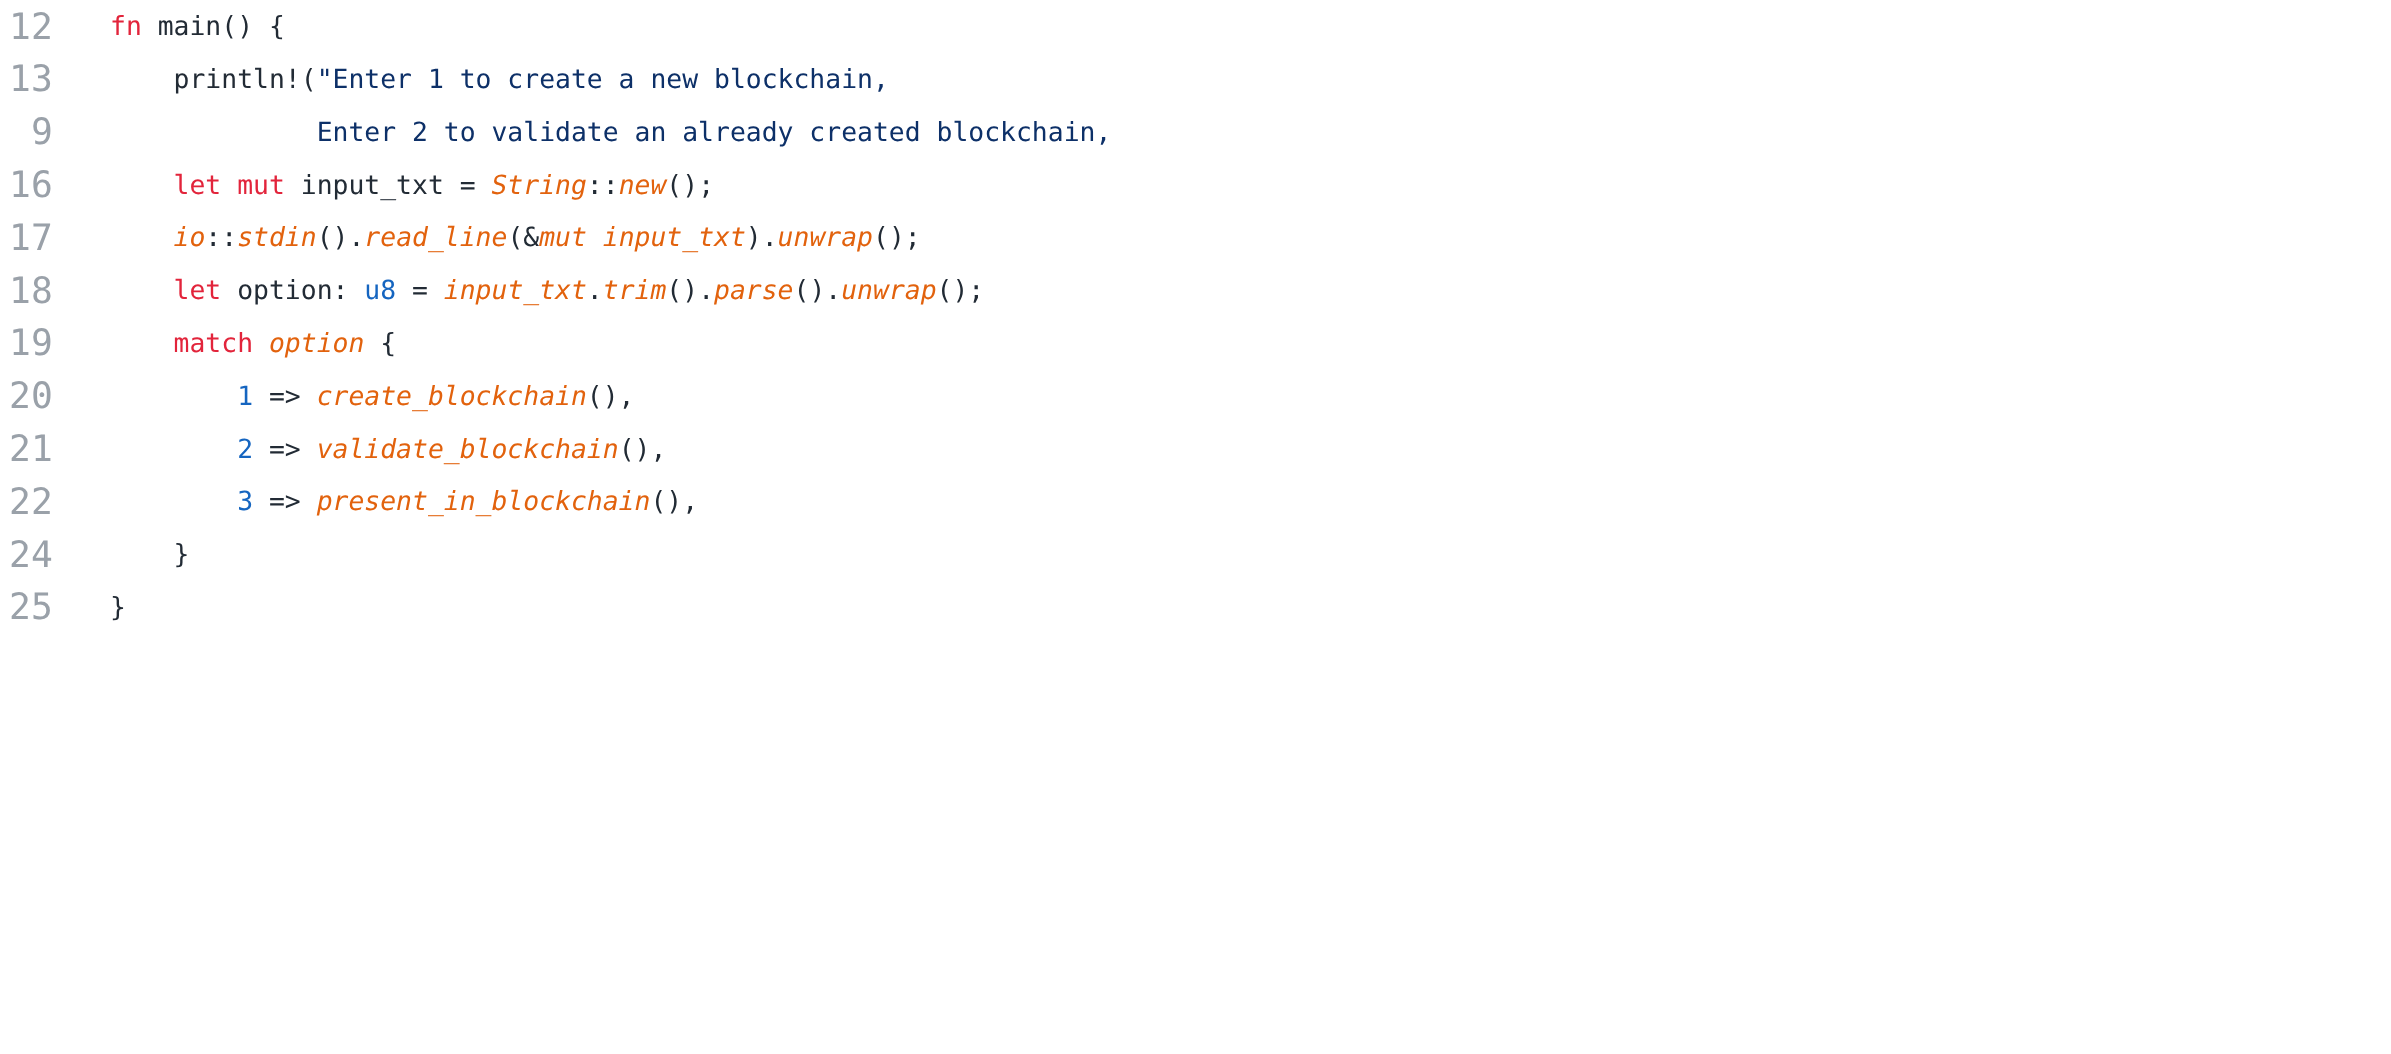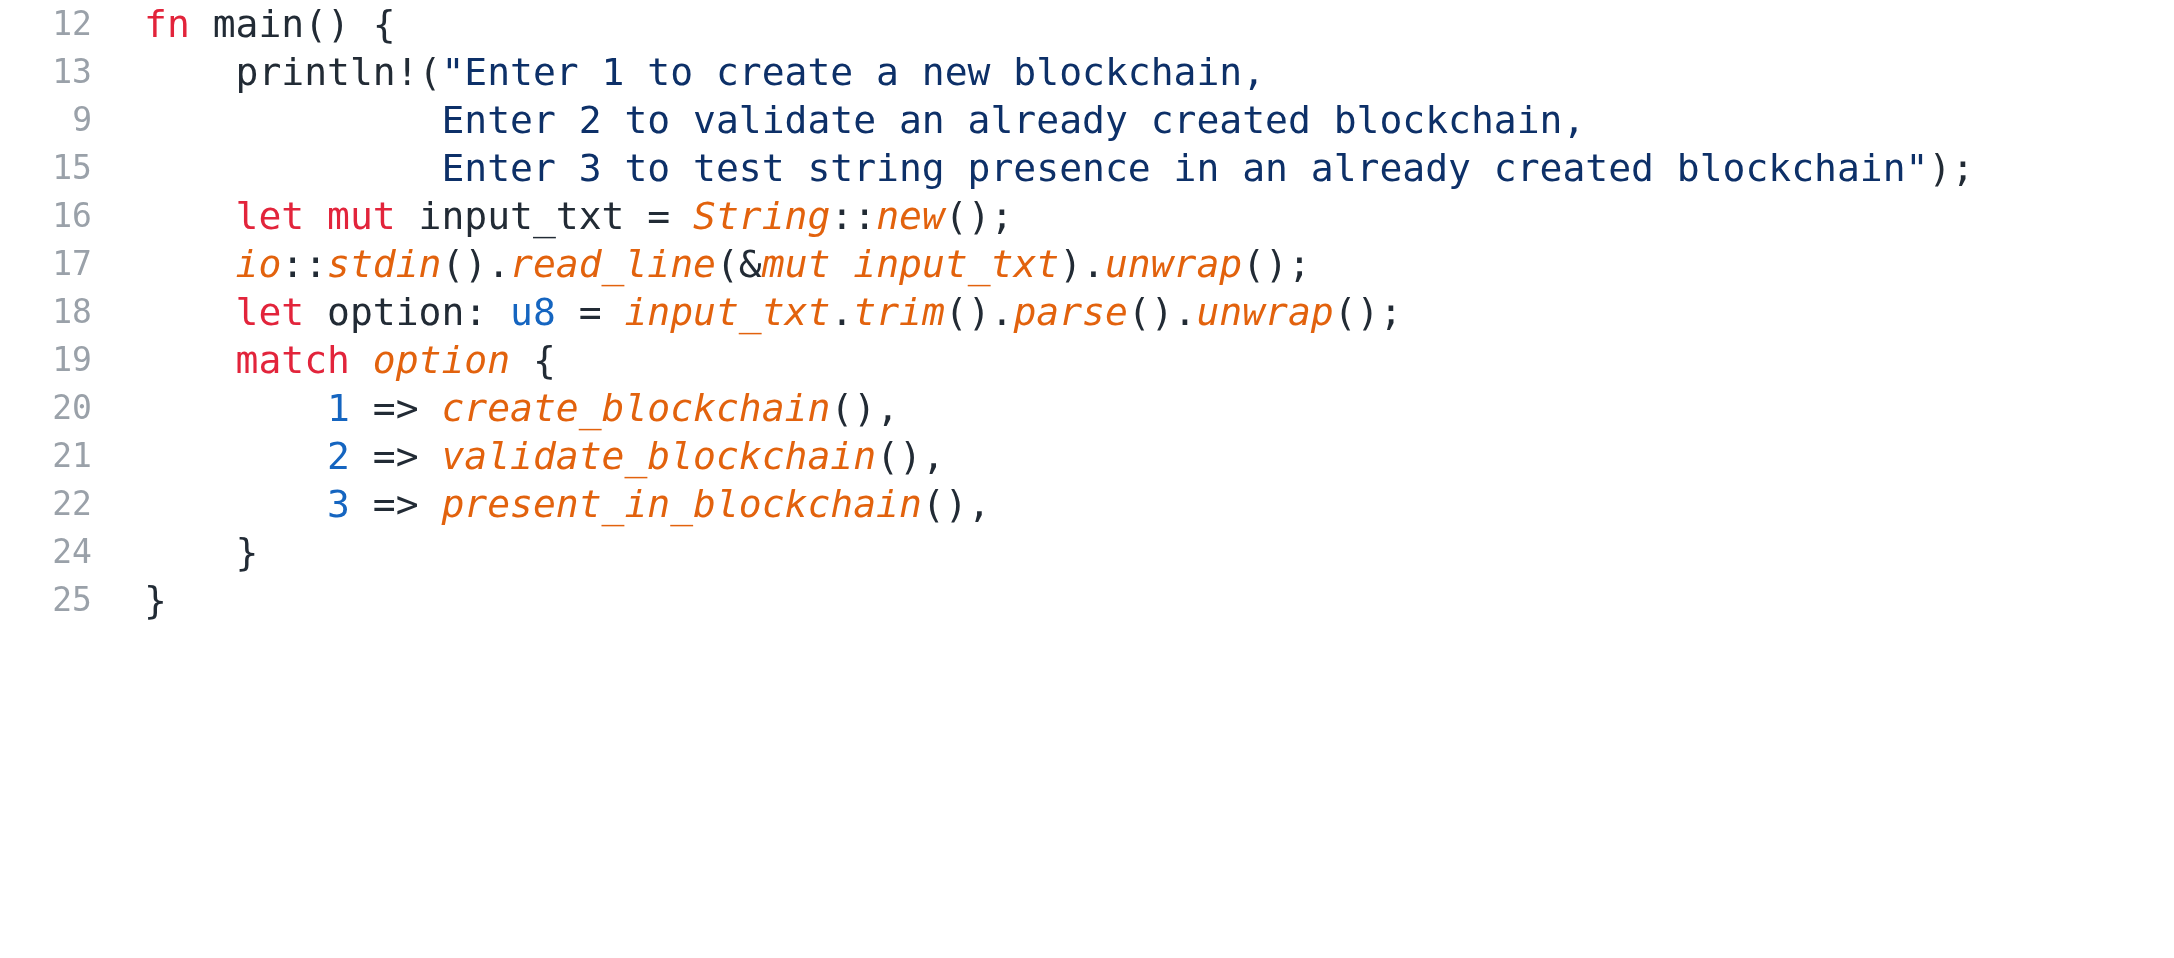--- a/index.html
+++ b/index.html
@@ -22,56 +22,54 @@
     box-sizing: border-box;
   }
   .code-line {
     height: 48px;
     line-height: 48px;
     display: flex;
     align-items: center;
     white-space: pre;
     font-size: 34px;
     letter-spacing: 0px;
-    margin-left: 44px;
   }
   .gutter {
     width: 48px;
     min-width: 48px;
     text-align: right;
     color: #9aa1a9;
     font-size: 33px;
     padding-right: 0px;
     box-sizing: border-box;
     user-select: none;
   }
   .line-content {
     padding-left: 52px;
     color: #222b35;
-    font-size: 38px;
+    font-size: 24px;
     white-space: pre;
     flex: 1 1 auto;
     overflow: visible;
   }
   .tok-kw      { color: #e2243b; }
   .tok-str     { color: #0d3068; }
   .tok-ident   { color: #e2620d; font-style: italic; }
   .tok-num     { color: #1565c0; }
   .tok-type    { color: #1565c0; }
   .tok-plain   { color: #222b35; }
 </style>
 </head>
 <body>
 
 <div id="editor">
   <div id="code-lines">
       <div class="code-line"><div class="gutter">12</div><div class="line-content"><span class="tok-kw">fn</span><span class="tok-plain"> main() {</span></div></div>
       <div class="code-line"><div class="gutter">13</div><div class="line-content"><span class="tok-plain">    println!(</span><span class="tok-str">"Enter 1 to create a new blockchain,</span></div></div>
       <div class="code-line"><div class="gutter">9</div><div class="line-content"><span class="tok-plain">             </span><span class="tok-str">Enter 2 to validate an already created blockchain,</span></div></div>
-      <div class="code-line"><div class="gutter">15</div><div class="line-content"><span class="tok-plain">             </span><span class="tok-str">Enter 3 to test string presence in an already created blockchain"</span><span class="tok-plain">);</span></div></div>
       <div class="code-line"><div class="gutter">16</div><div class="line-content"><span class="tok-plain">    </span><span class="tok-kw">let mut</span><span class="tok-plain"> input_txt = </span><span class="tok-ident">String</span><span class="tok-plain">::</span><span class="tok-ident">new</span><span class="tok-plain">();</span></div></div>
       <div class="code-line"><div class="gutter">17</div><div class="line-content"><span class="tok-plain">    </span><span class="tok-ident">io</span><span class="tok-plain">::</span><span class="tok-ident">stdin</span><span class="tok-plain">().</span><span class="tok-ident">read_line</span><span class="tok-plain">(&amp;</span><span class="tok-ident">mut input_txt</span><span class="tok-plain">).</span><span class="tok-ident">unwrap</span><span class="tok-plain">();</span></div></div>
       <div class="code-line"><div class="gutter">18</div><div class="line-content"><span class="tok-plain">    </span><span class="tok-kw">let</span><span class="tok-plain"> option: </span><span class="tok-type">u8</span><span class="tok-plain"> = </span><span class="tok-ident">input_txt</span><span class="tok-plain">.</span><span class="tok-ident">trim</span><span class="tok-plain">().</span><span class="tok-ident">parse</span><span class="tok-plain">().</span><span class="tok-ident">unwrap</span><span class="tok-plain">();</span></div></div>
       <div class="code-line"><div class="gutter">19</div><div class="line-content"><span class="tok-plain">    </span><span class="tok-kw">match</span><span class="tok-plain"> </span><span class="tok-ident">option</span><span class="tok-plain"> {</span></div></div>
       <div class="code-line"><div class="gutter">20</div><div class="line-content"><span class="tok-plain">        </span><span class="tok-num">1</span><span class="tok-plain"> =&gt; </span><span class="tok-ident">create_blockchain</span><span class="tok-plain">(),</span></div></div>
       <div class="code-line"><div class="gutter">21</div><div class="line-content"><span class="tok-plain">        </span><span class="tok-num">2</span><span class="tok-plain"> =&gt; </span><span class="tok-ident">validate_blockchain</span><span class="tok-plain">(),</span></div></div>
       <div class="code-line"><div class="gutter">22</div><div class="line-content"><span class="tok-plain">        </span><span class="tok-num">3</span><span class="tok-plain"> =&gt; </span><span class="tok-ident">present_in_blockchain</span><span class="tok-plain">(),</span></div></div>
       <div class="code-line"><div class="gutter">24</div><div class="line-content"><span class="tok-plain">    }</span></div></div>
       <div class="code-line"><div class="gutter">25</div><div class="line-content"><span class="tok-plain">}</span></div></div>
     </div>

